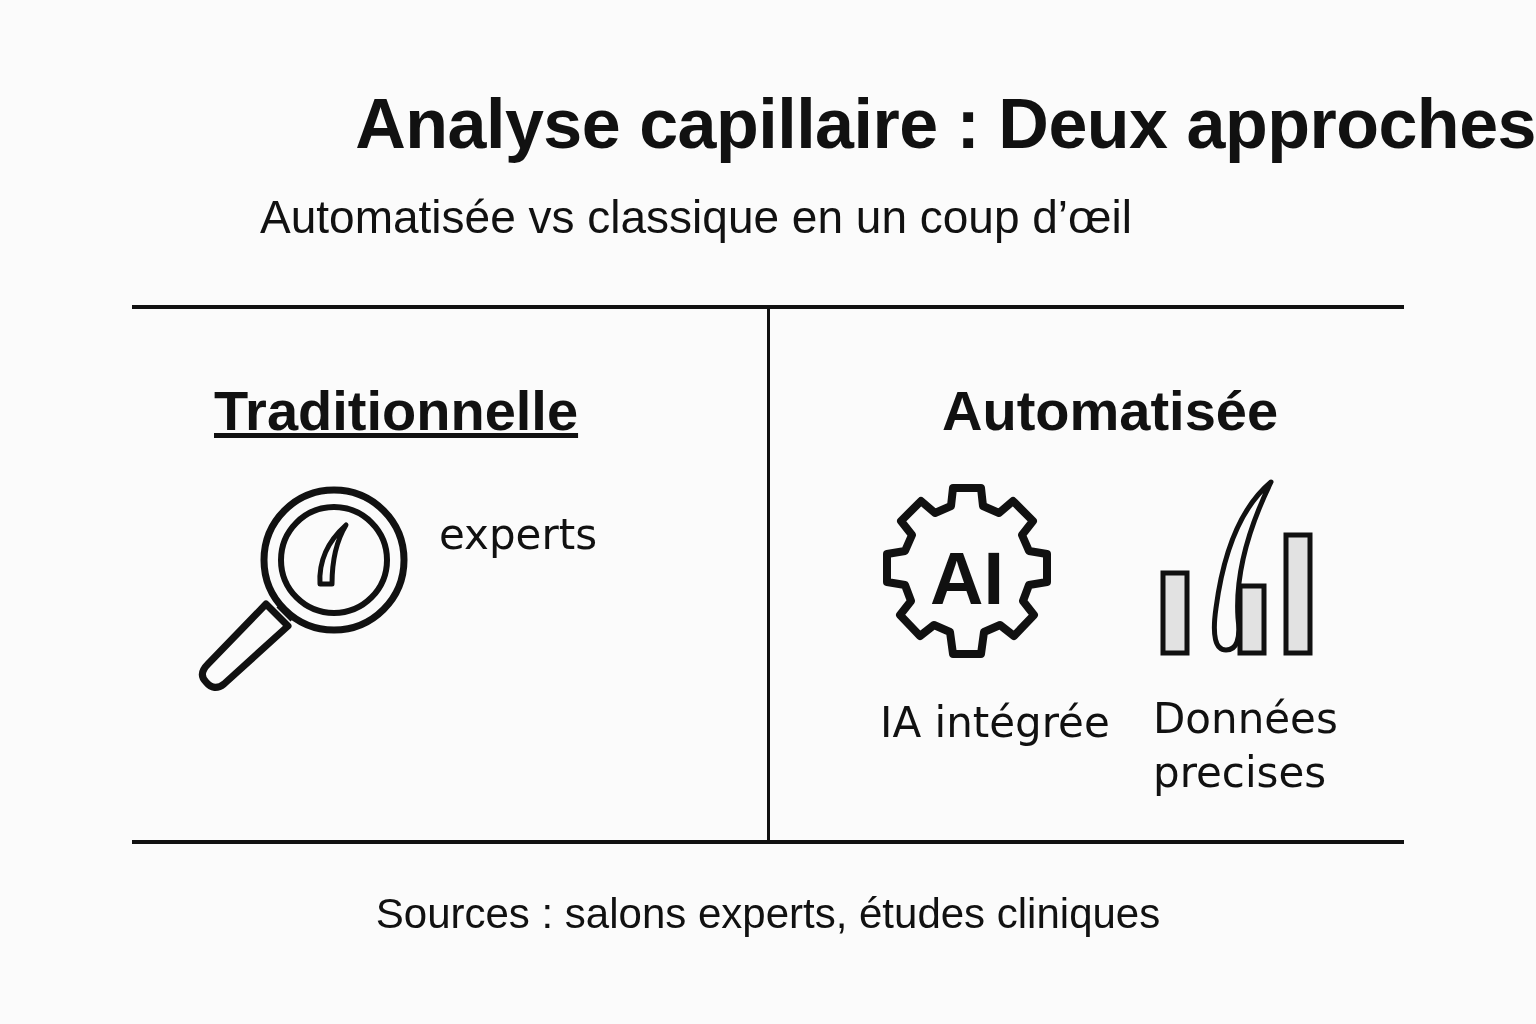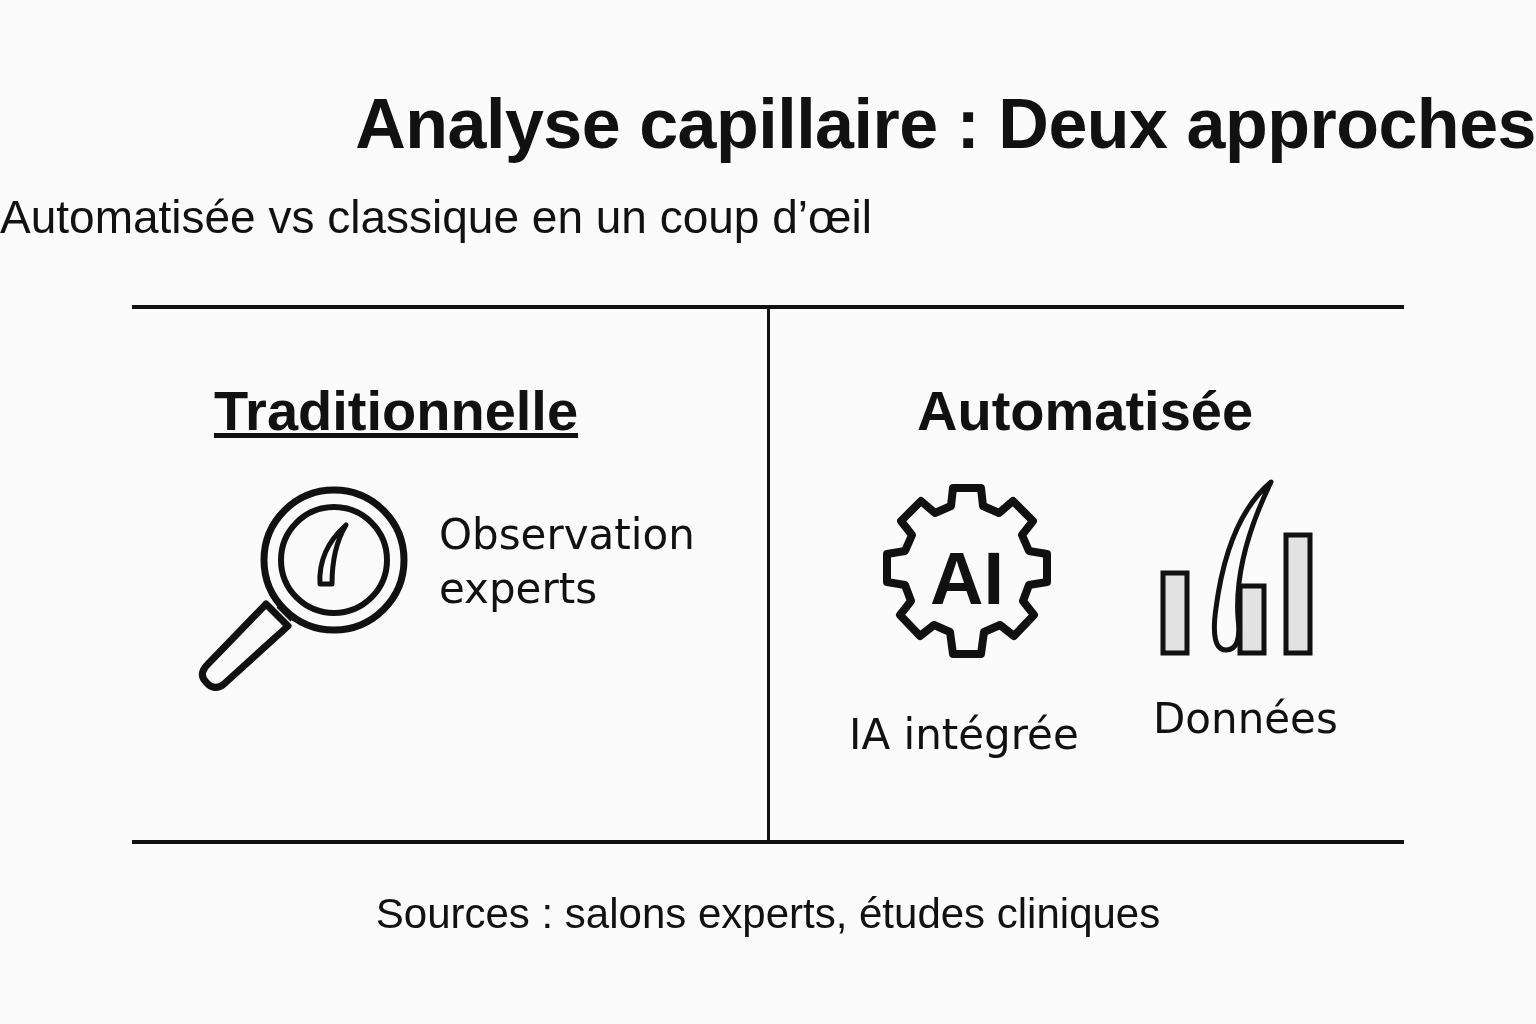--- a/index.html
+++ b/index.html
@@ -2,21 +2,21 @@
 <html><head>
 <meta charset="utf-8">
 <style>
   html, body { margin: 0; padding: 0; }
   body {
     width: 1536px; height: 1024px; background: #fbfbfb; position: relative;
     font-family: "Liberation Sans", sans-serif; color: #111; overflow: hidden;
   }
   .abs { position: absolute; }
   .title { left: 0; width: 1536px; top: 84px; text-align: right; font-size: 70px; font-weight: bold; letter-spacing: -0.5px; }
-  .subtitle { left: 0; width: 1392px; top: 190px; text-align: left; font-size: 46px; }
+  .subtitle { left: 0; width: 1392px; top: 190px; text-align: center; font-size: 46px; }
   .hline { height: 4px; background: #111; left: 132px; width: 1272px; }
   .vline { width: 3px; background: #111; left: 767px; top: 308px; height: 534px; }
   .col-title { font-size: 56px; font-weight: bold; }
   .label { font-size: 42px; line-height: 54px; font-family: "DejaVu Sans", sans-serif; }
   .footer { left: 0; width: 1536px; top: 890px; text-align: center; font-size: 42px; }
 </style>
 </head>
 <body>
 
 <div class="abs title">Analyse capillaire : Deux approches</div>
@@ -30,40 +30,40 @@
 
 <svg class="abs" style="left:196px; top:480px;" width="220" height="215" viewBox="0 0 220 215">
   <circle cx="138" cy="80" r="70" fill="none" stroke="#111" stroke-width="7"></circle>
   <circle cx="138" cy="80" r="53" fill="none" stroke="#111" stroke-width="6"></circle>
   <path d="M83 125 L97 139" stroke="#111" stroke-width="7"></path>
   <path d="M70 124 L92 146 L28 204 Q18 212 10 202 Q2 194 12 184 Z" fill="none" stroke="#111" stroke-width="7" stroke-linejoin="round"></path>
   <path d="M124 104 Q122 70 150 45 Q136 68 136 104 Z" fill="none" stroke="#111" stroke-width="5" stroke-linejoin="round"></path>
 </svg>
 
 <div class="abs label" style="left:439px; top:508px;">
-  <div>Observation</div>
   <div>experts</div>
 </div>
 <div class="abs label" style="left:439px; top:672px;">
 </div>
 
-<div class="abs col-title" style="left:917px; top:378px;">Automatisée</div>
+<div class="abs col-title" style="left:942px; top:378px;">Automatisée</div>
 
 <svg class="abs" style="left:872px; top:482px;" width="190" height="188" viewBox="0 0 190 188">
   <g transform="translate(95,94)">
     <path fill="none" stroke="#111" stroke-width="8" stroke-linejoin="round" d="M-14,-88 L14,-88 L16,-70 L32,-63 L46,-75 L66,-55 L55,-41 L62,-25 L80,-22 L80,6 L62,9 L56,25 L67,39 L47,60 L33,49 L17,56 L14,78 L-14,78 L-17,56 L-33,49 L-47,60 L-67,39 L-56,25 L-62,9 L-80,6 L-80,-22 L-62,-25 L-55,-41 L-66,-55 L-46,-75 L-32,-63 L-16,-70 Z"></path>
   </g>
   <text x="95" y="122" text-anchor="middle" font-family="Liberation Sans, sans-serif" font-weight="bold" font-size="74" fill="#111">AI</text>
 </svg>
 
 <svg class="abs" style="left:1158px; top:478px;" width="160" height="182" viewBox="0 0 160 182">
   <rect x="5" y="95" width="24" height="80" fill="#e2e2e2" stroke="#111" stroke-width="5"></rect>
   <rect x="82" y="108" width="24" height="67" fill="#e2e2e2" stroke="#111" stroke-width="5"></rect>
   <rect x="128" y="57" width="24" height="118" fill="#e2e2e2" stroke="#111" stroke-width="5"></rect>
   <path d="M113 4 Q70 40 58 130 Q52 172 68 172 Q84 172 80 140 Q76 80 113 4 Z" fill="#fbfbfb" stroke="#111" stroke-width="5" stroke-linejoin="round"></path>
 </svg>
 
-<div class="abs label" style="left:849px; top:696px;margin-top:12px;">IA intégrée</div>
+<div class="abs label" style="left:880px; top:696px;">IA intégrée</div>
 <div class="abs label" style="left:1137px; top:692px;margin-left:16px;">
   <div>Données</div>
+  <div>precises</div>
 </div>
 
 <div class="abs footer">Sources : salons experts, études cliniques</div>
 
 </body></html>

